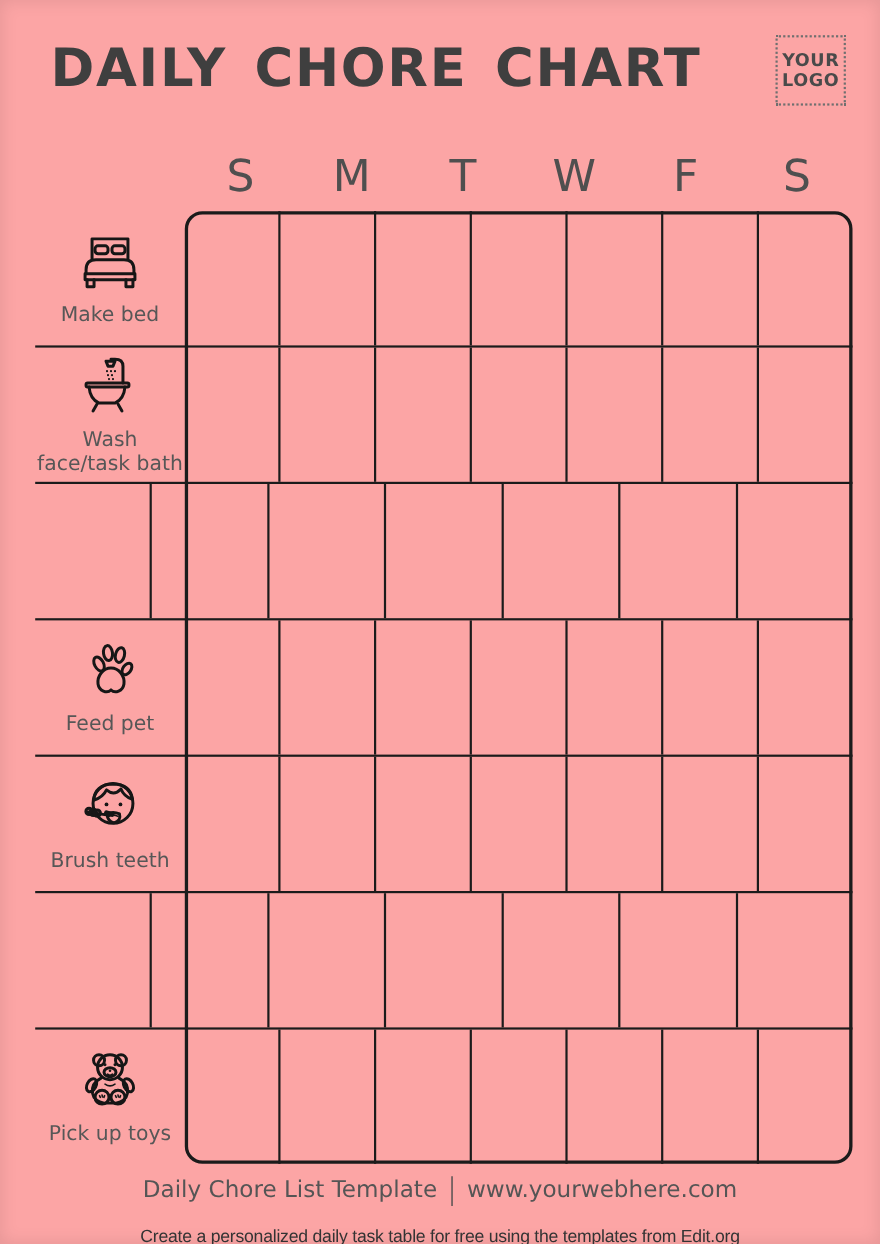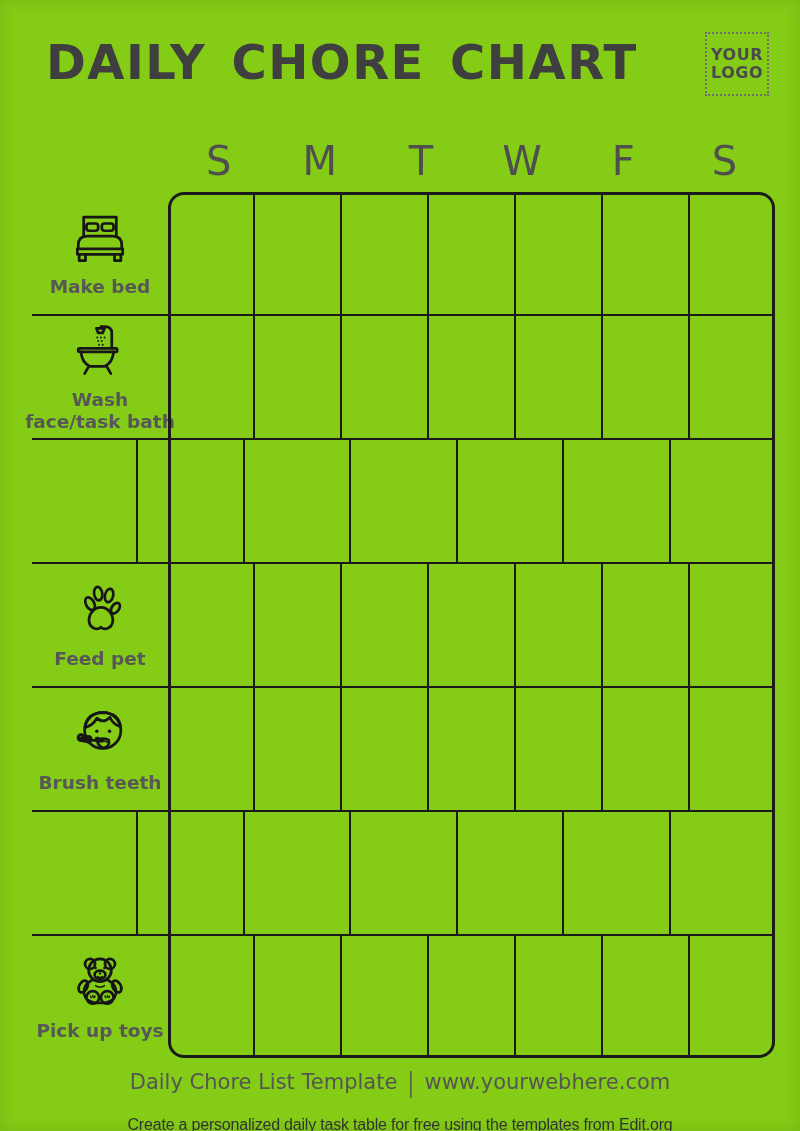--- a/index.html
+++ b/index.html
@@ -1,18 +1,18 @@
 <!DOCTYPE html>
 <html><head>
 <meta charset="utf-8">
 <style>
   html,body { margin:0; padding:0; background:#ffffff; }
   .page {
     position:relative; width:800px; height:1131px;
-    background:#84cc16;
+    background:#fca5a5;
     box-shadow: inset 0 0 16px rgba(0,0,0,.10);
     font-family:"DejaVu Sans", sans-serif;
     overflow:hidden;
   }
   .title {
     position:absolute; left:46px; top:34px;
     font-size:48px; font-weight:bold; color:#3f3f3f;
     letter-spacing:1.5px; word-spacing:7px; white-space:nowrap;
   }
   .logo-box {
@@ -36,21 +36,21 @@
   .label-cell {
     width:136px; flex:0 0 136px; display:flex; flex-direction:column;
     align-items:center; justify-content:center; gap:9px;
   }
   .chore-icon { width:58px; height:58px; flex:0 0 auto; }
   .chore-icon svg { width:100%; height:100%; stroke:#161616; fill:none; stroke-width:3; stroke-linecap:round; stroke-linejoin:round; }
   .chore-icon svg .fill { fill:#161616; stroke:none; }
   .chore-icon svg .thin { stroke-width:1.6; }
   .chore-icon svg .thick { stroke-width:5; }
   .chore-label { font-size:18.5px; color:#575757; text-align:center; line-height:1.18; }
-  .chore-label span { display:block; white-space:nowrap;font-weight:bold; }
+  .chore-label span { display:block; white-space:nowrap; }
   .day-cells { flex:1 1 0; display:flex; }
   .cell { flex:1 1 0; border-left:2.5px solid #1b1b1b; box-sizing:border-box; }
   .cell:first-child { border-left:none; }
   .grid-frame {
     position:absolute; left:136px; top:0; right:0; bottom:0;
     border:3px solid #1b1b1b; border-radius:16px; pointer-events:none;
   }
   .footer1 {
     position:absolute; top:1066px; left:0; width:100%;
     text-align:center; font-size:21px; color:#555555; white-space:nowrap;

